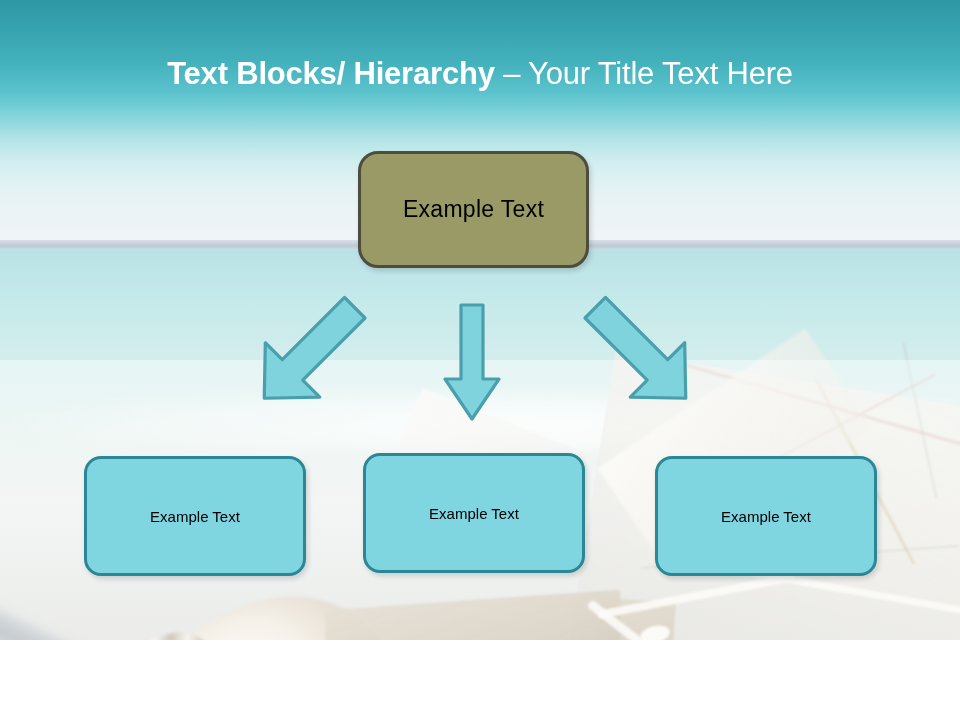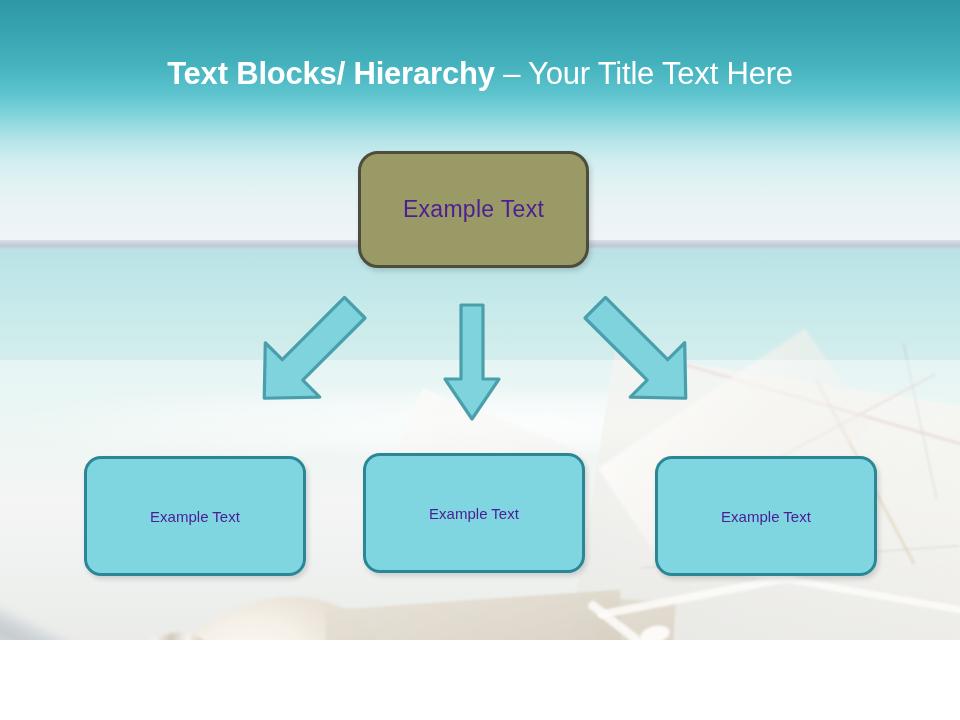--- a/index.html
+++ b/index.html
@@ -315,21 +315,21 @@
   #title .t-dash { font-weight: normal; }
   #title .t-rest { font-weight: normal; }
 
   
 
   .node {
     position: absolute;
     display: flex;
     align-items: center;
     justify-content: center;
-    color: #4c1d95;
+    color: #000000;
     border-radius: 16px;
     text-align: center;
   }
 
   #node-top {
     left: 358px;
     top: 151px;
     width: 231px;
     height: 117px;
     background: #999a66;

